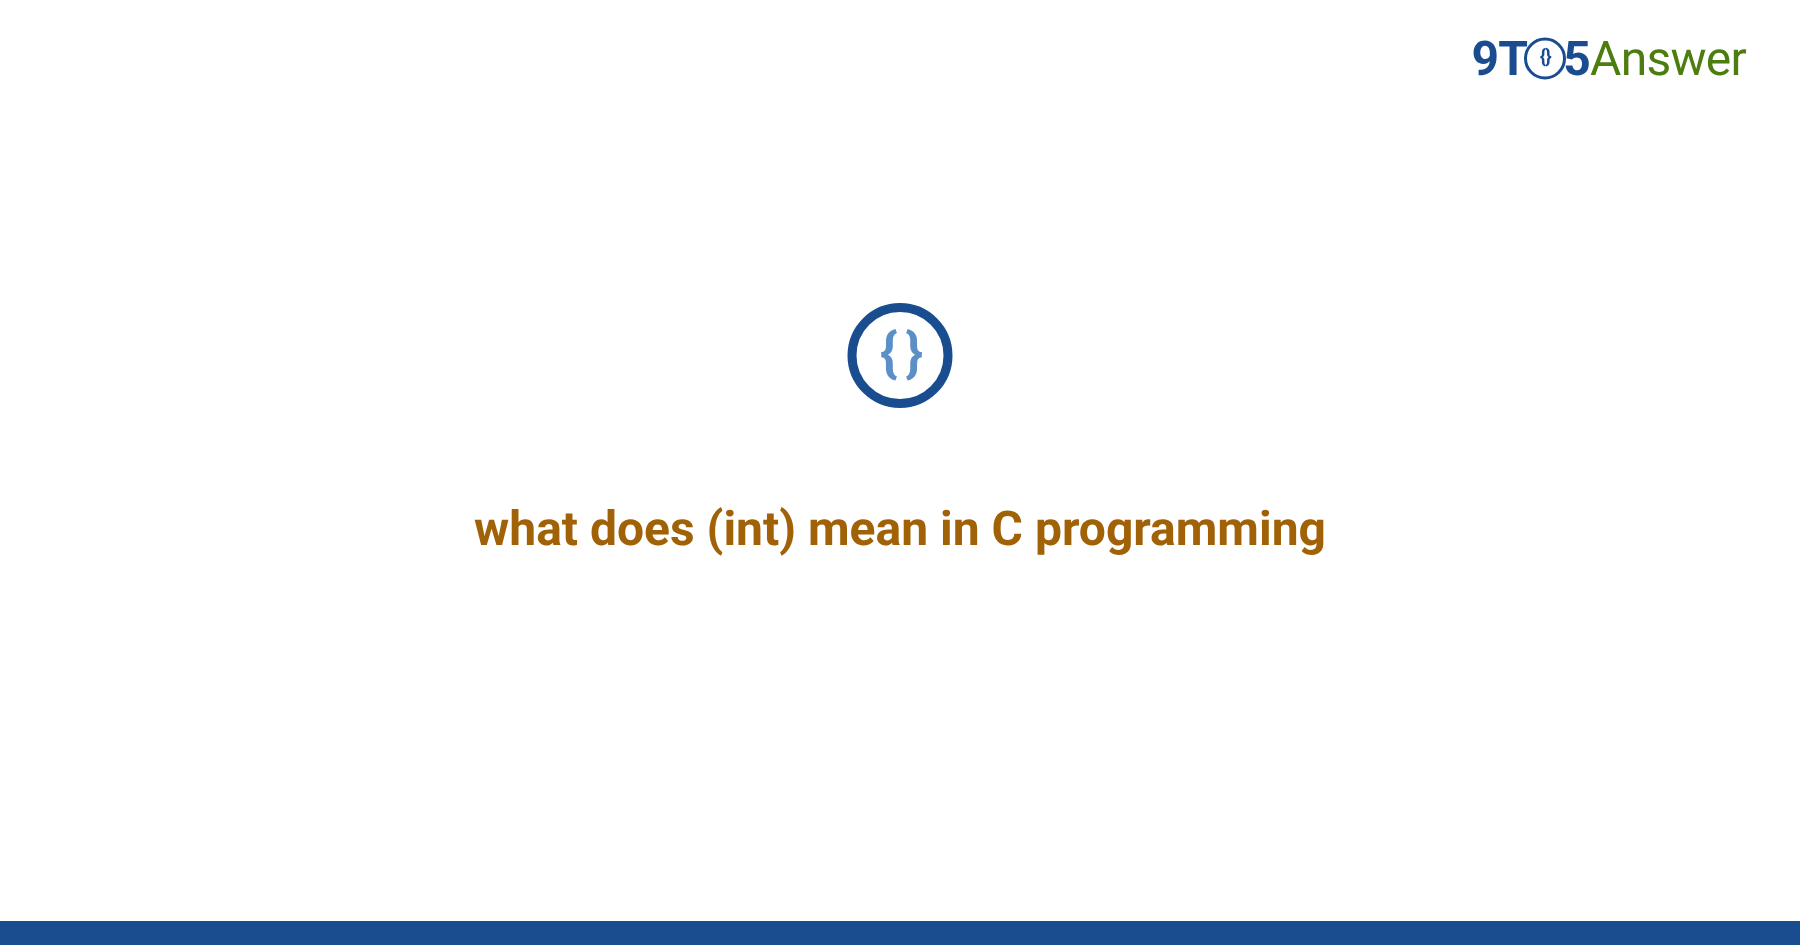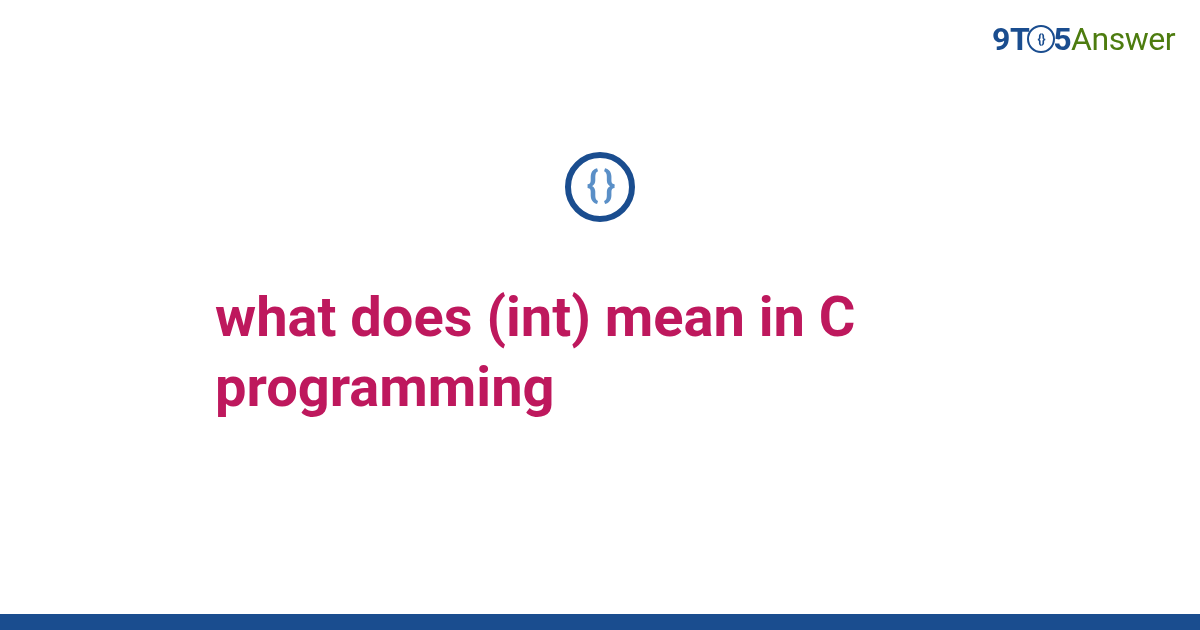--- a/index.html
+++ b/index.html
@@ -11,21 +11,21 @@
       width: 1200px;
       height: 630px;
       background: #ffffff;
       font-family: -apple-system, BlinkMacSystemFont, "Segoe UI", Roboto, Helvetica, Arial, sans-serif;
       position: relative;
       overflow: hidden;
     }
     .logo {
       position: absolute;
       top: 20px;
-      right: 25px;
+      right: 36px;
       font-size: 32px;
       font-weight: 700;
       letter-spacing: -0.5px;
       text-align: center;
     }
     .logo-9t {
       color: #1a4d8f;
     }
     .logo-circle {
       display: inline-flex;
@@ -81,24 +81,24 @@
     .braces-text {
       font-size: 36px;
       font-weight: 700;
       color: #5a8fc7;
       line-height: 1;
       letter-spacing: -2px;
       position: relative;
       top: -2px;
     }
     .title {
-      font-size: 56px;
+      font-size: 32px;
       font-weight: 700;
-      color: #be185d;
-      text-align: left;
+      color: #a16207;
+      text-align: right;
       line-height: 1.25;
       max-width: 850px;
       padding: 0 40px;
     }
     .bottom-bar {
       position: absolute;
       bottom: 0;
       left: 0;
       width: 100%;
       height: 16px;

